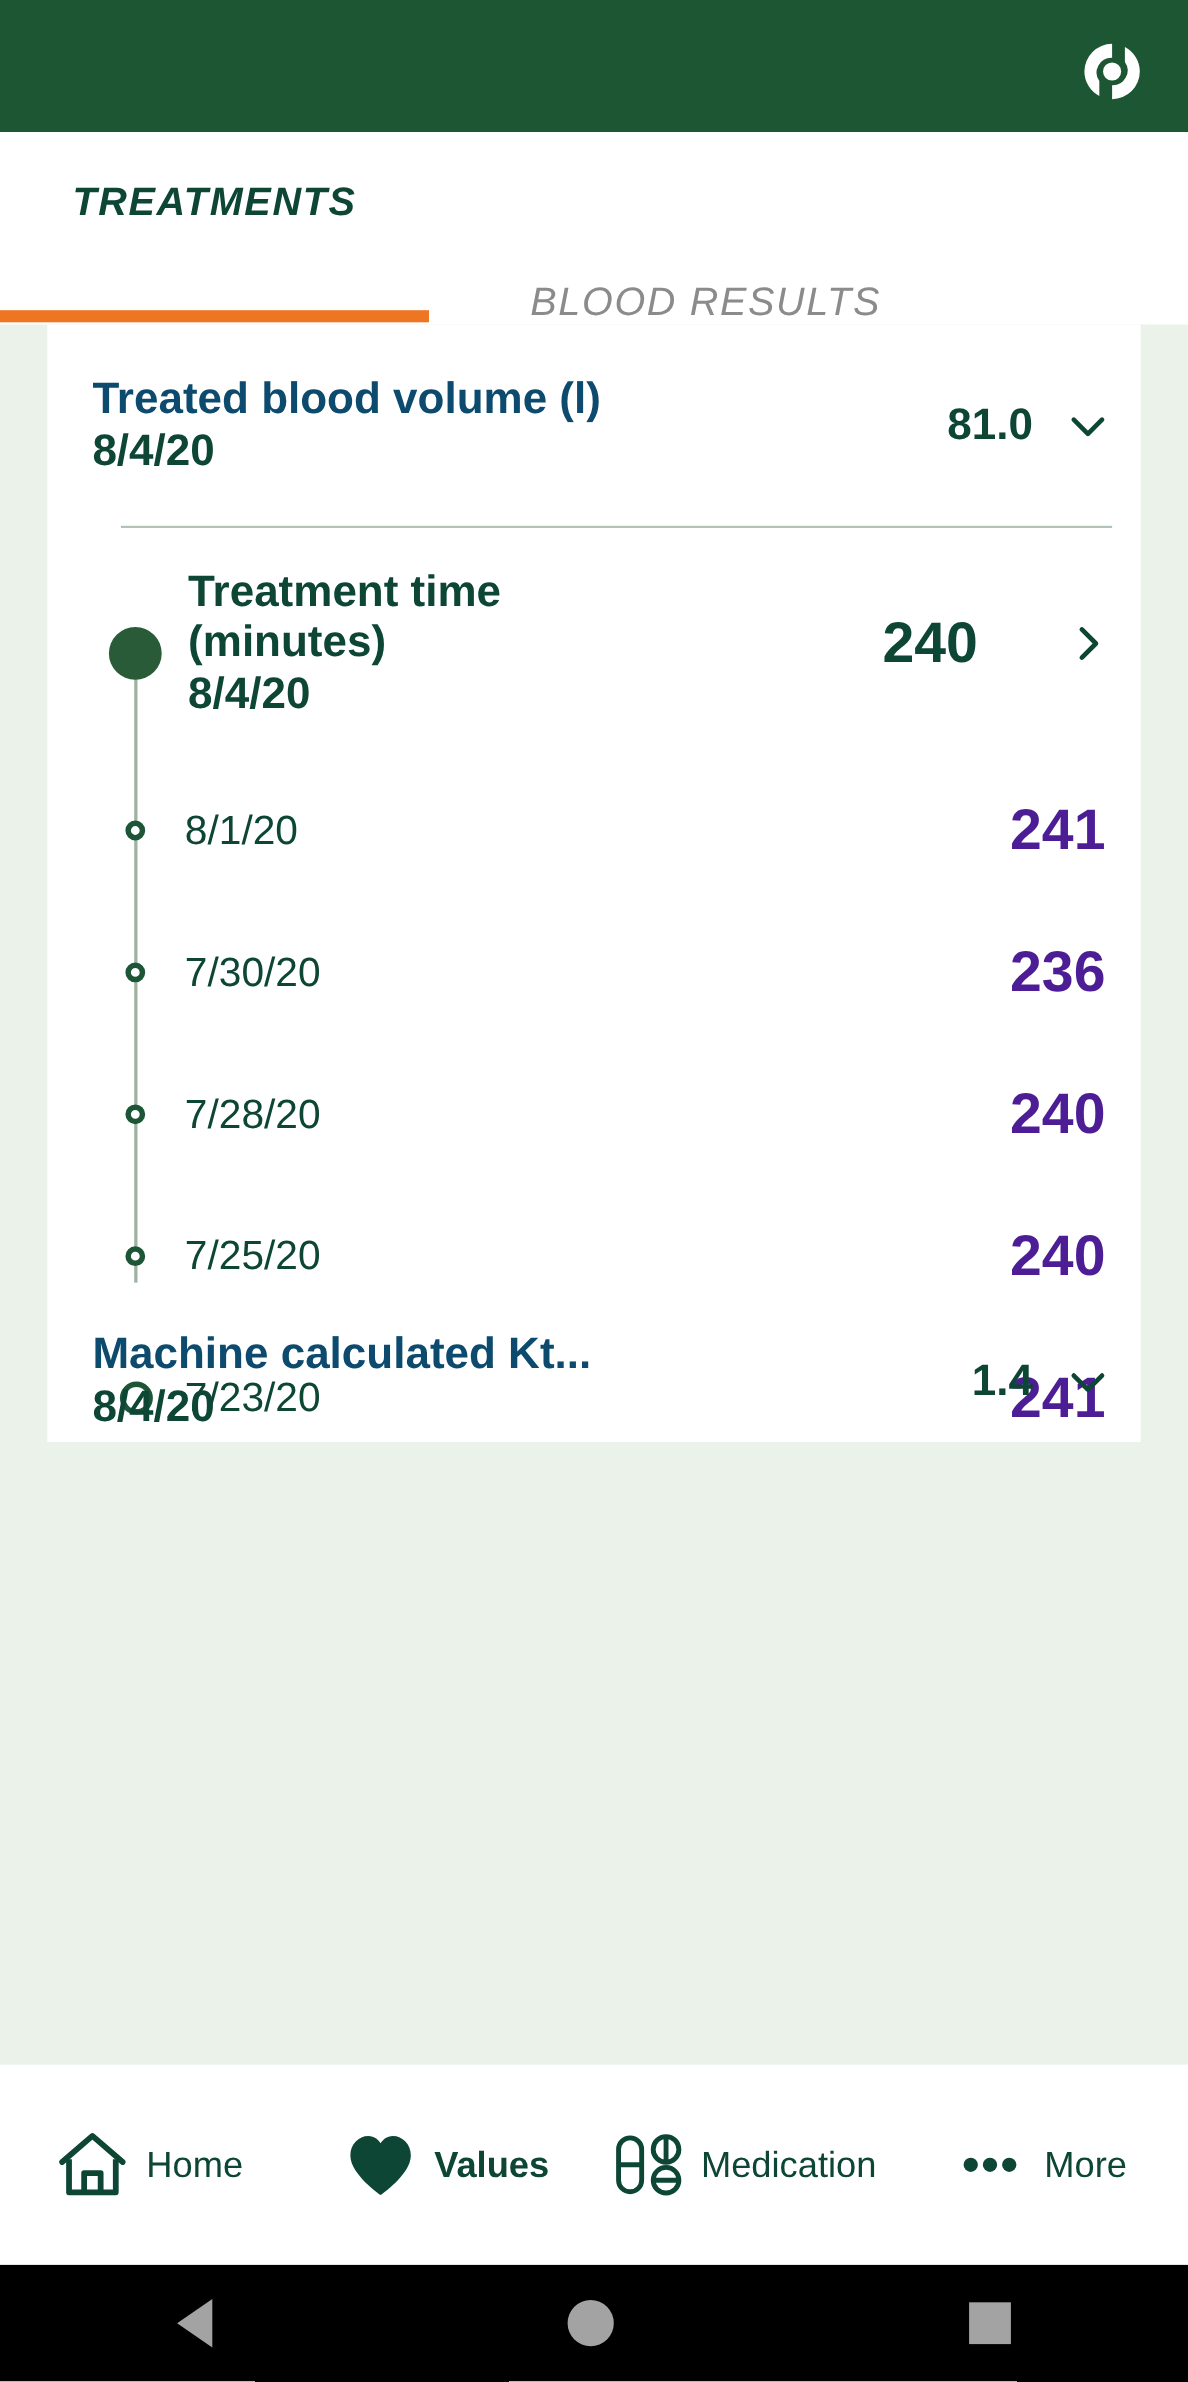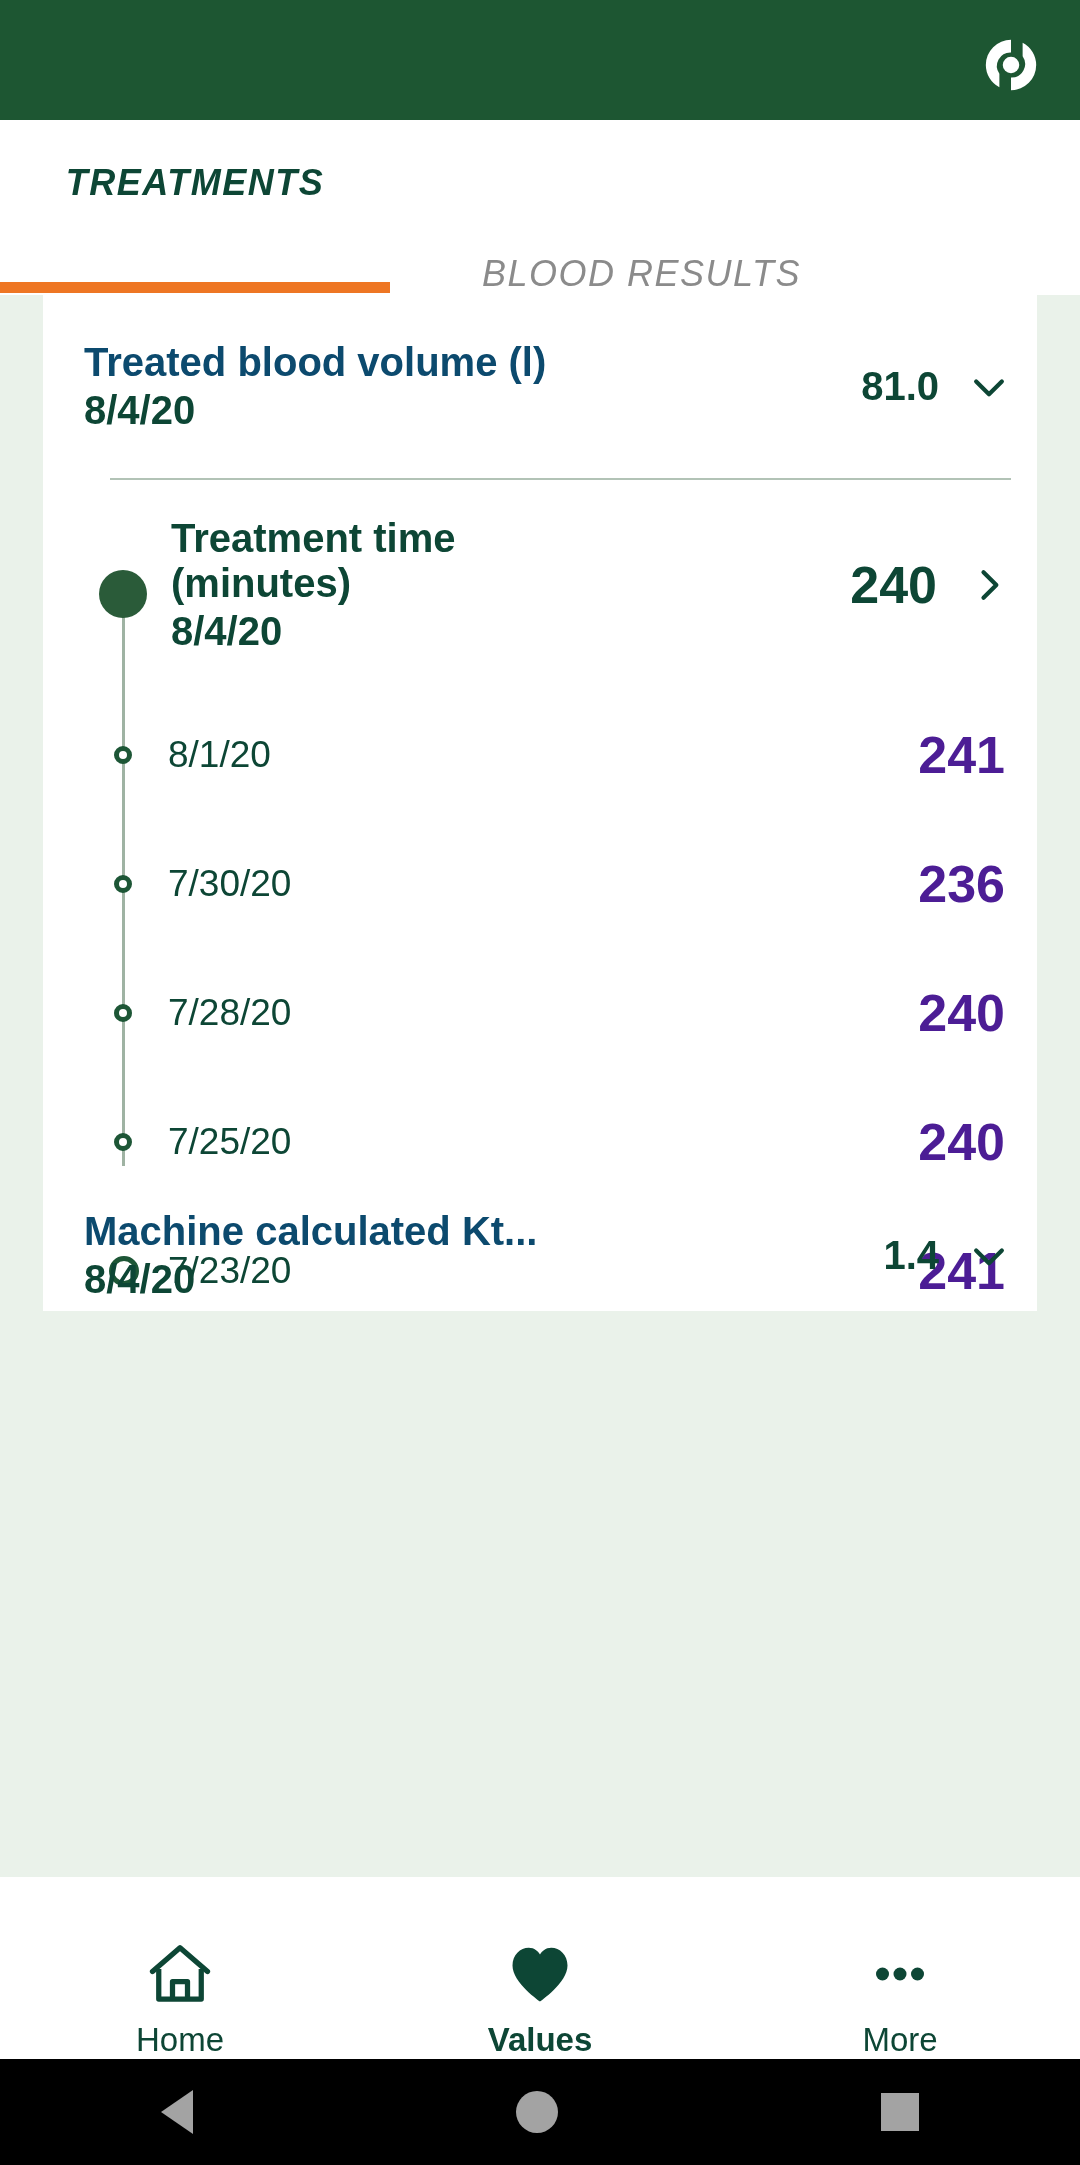--- a/index.html
+++ b/index.html
@@ -77,21 +77,21 @@
   .timeline-line {
     position:absolute; left:79px; top:116px; width:3px; height:570px;
     background:#9fb3a3;
   }
   .dot-big {
     position:absolute; left:56px; top:90px;
     width:48px; height:48px; border-radius:50%;
     background:#2a5b39;
   }
   .tl-head {
-    display:flex; align-items:center; padding:0 26px 0 0;
+    display:flex; align-items:center; padding:0 26px 0 0;gap:48px;
   }
   .tl-head-text { margin-left:128px; flex:1 1 auto; }
   .tl-title {
     font-size:40px; font-weight:bold; color:#0d4635; line-height:1.12; width:330px;
   }
   .tl-date {
     font-size:40px; font-weight:bold; color:#0d4635; line-height:1.15; margin-top:2px;
   }
   .tl-value {
     font-size:52px; font-weight:bold; color:#0d4635; margin-right:30px;
@@ -114,22 +114,22 @@
   .hist-value {
     font-size:52px; font-weight:bold; color:#4c1d95;
   }
 
   
   .bottom-nav {
     position:absolute; left:0; top:1877px; width:1080px; height:182px;
     background:#ffffff; display:flex;
   }
   .nav-item {
-    flex:1 1 0; display:flex; flex-direction:column;
-    align-items:center; justify-content:flex-end; gap:14px;
+    flex:1 1 0; display:flex; flex-direction:row;
+    align-items:center; justify-content:center; gap:14px;
   }
   .nav-icon { width:70px; height:66px; display:block; }
   .nav-label { font-size:33px; color:#0d4635; }
   .nav-item.active .nav-label { font-weight:bold; }
 
   
   .sysbar {
     position:absolute; left:0; top:2059px; width:1080px; height:106px;
     background:#000000; display:flex; align-items:center; justify-content:space-around;
   }
@@ -250,20 +250,31 @@
     </div>
 
     <div class="nav-item active">
       <svg class="nav-icon" viewBox="0 0 28 26">
         <path d="M14 24 C14 24 3 16.5 3 9.6 C3 5.4 6.1 2.5 9.5 2.5 C11.8 2.5 13.2 3.9 14 5.2
                  C14.8 3.9 16.2 2.5 18.5 2.5 C21.9 2.5 25 5.4 25 9.6 C25 16.5 14 24 14 24 Z" fill="#0d4635"></path>
       </svg>
       <div class="nav-label">Values</div>
     </div>
 
+    <div class="nav-item">
+      <svg class="nav-icon" viewBox="0 0 30 26">
+        <rect x="4" y="2.5" width="9" height="21" rx="4.5" fill="none" stroke="#0d4635" stroke-width="1.9"></rect>
+        <line x1="4" y1="13" x2="13" y2="13" stroke="#0d4635" stroke-width="1.9"></line>
+        <circle cx="22.5" cy="7" r="5" fill="none" stroke="#0d4635" stroke-width="1.9"></circle>
+        <line x1="22.5" y1="2.3" x2="22.5" y2="11.7" stroke="#0d4635" stroke-width="1.9"></line>
+        <circle cx="22.5" cy="19" r="5" fill="none" stroke="#0d4635" stroke-width="1.9"></circle>
+        <line x1="17.8" y1="19" x2="27.2" y2="19" stroke="#0d4635" stroke-width="1.9"></line>
+      </svg>
+      <div class="nav-label">Medication</div>
+    </div>
 
     <div class="nav-item">
       <svg class="nav-icon" viewBox="0 0 28 26">
         <circle cx="7" cy="13" r="2.6" fill="#0d4635"></circle>
         <circle cx="14" cy="13" r="2.6" fill="#0d4635"></circle>
         <circle cx="21" cy="13" r="2.6" fill="#0d4635"></circle>
       </svg>
       <div class="nav-label">More</div>
     </div>
 

